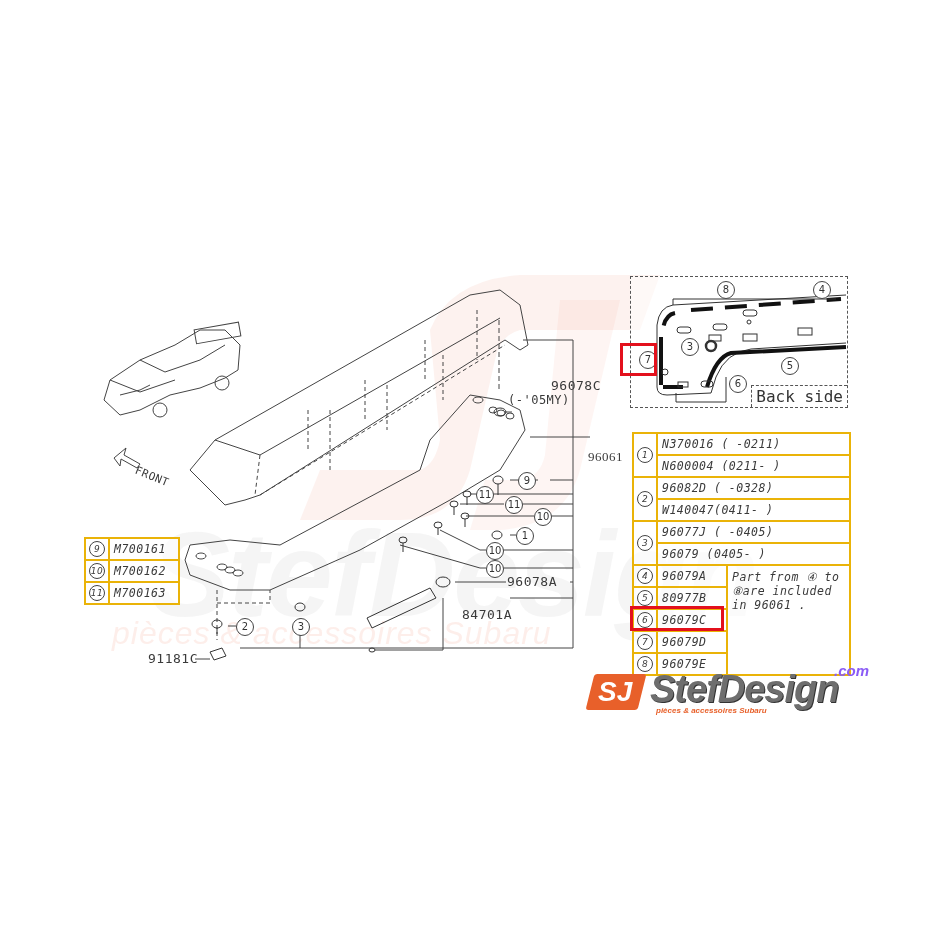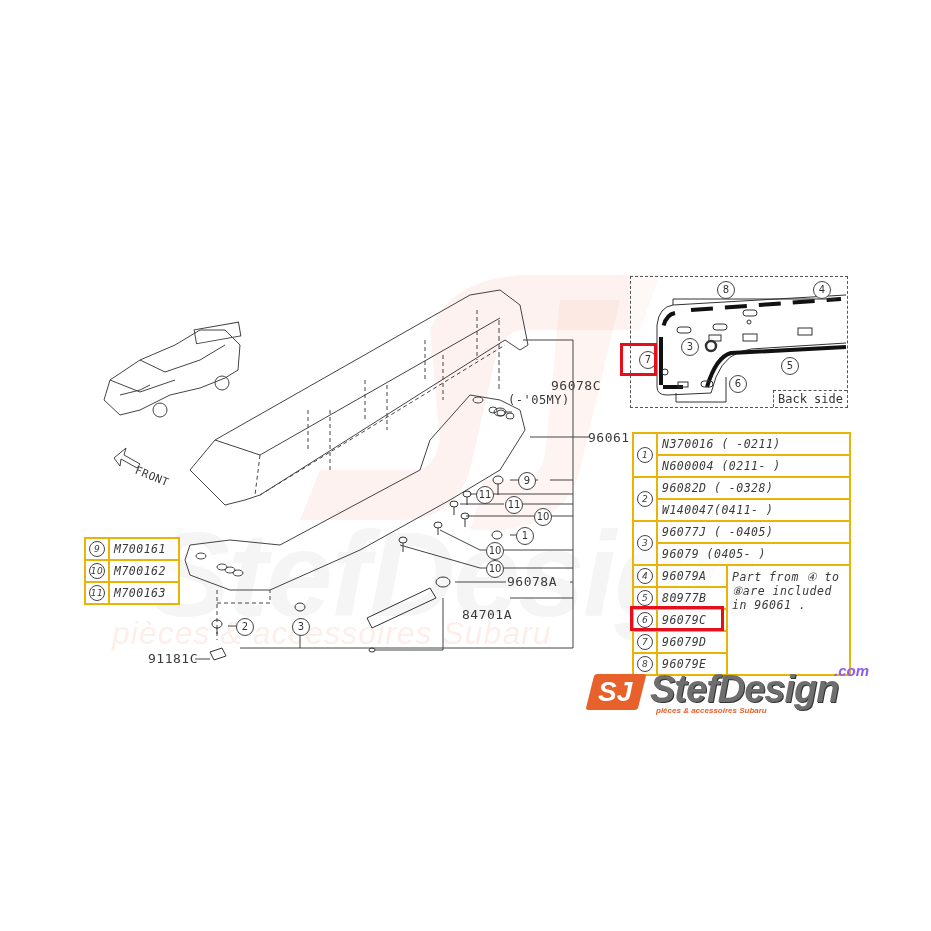--- a/index.html
+++ b/index.html
@@ -32,21 +32,21 @@
   .logo-box span { position:absolute; left:8px; top:2px; color:#fff; font-family:"Liberation Sans", sans-serif;
                    font-weight:bold; font-style:italic; font-size:28px; transform:skewX(14deg); }
   .logo-name { position:absolute; left:60px; top:0px; font-family:"Liberation Sans", sans-serif; font-weight:bold;
                font-style:italic; font-size:38px; color:#6e6e6e; letter-spacing:-1px;
                text-shadow:1px 1px 0 #333; }
   .logo-com { position:absolute; left:244px; top:-6px; font-family:"Liberation Sans", sans-serif; font-weight:bold;
               font-style:italic; font-size:15px; color:#8b5cf6; }
   .logo-tag { position:absolute; left:66px; top:38px; font-family:"Liberation Sans", sans-serif; font-style:italic;
               font-weight:bold; font-size:8px; color:#e8602a; }
   .backside { position:absolute; border:1px dashed #555; border-right:none; border-bottom:none;
-              font-size:12px; padding:1px 4px; color:#333; background:#fff; }
+              font-size:16px; padding:1px 4px; color:#333; background:#fff; }
 </style>
 </head>
 <body>
 
 <div class="watermark-big" style="left:150px; top:505px;">StefDesign</div>
 <div class="watermark-text" style="left:112px; top:615px;">pièces &amp; accessoires Subaru</div>
 
 <svg class="diagram" width="931" height="931">
   <path d="M430 330 Q450 280 520 275 L660 275 L640 330 L520 330 Q500 335 495 360 L470 470 Q455 520 400 520 L300 520 L320 470 L420 470 Q435 465 440 440 Z" fill="rgba(240,130,100,0.10)"></path>
   <path d="M560 300 L620 300 L580 470 Q565 525 500 530 L470 530 L485 480 L520 480 Q540 478 545 455 Z" fill="rgba(240,130,100,0.08)"></path>
@@ -140,21 +140,21 @@
     <ellipse cx="217" cy="624" rx="5" ry="4"></ellipse>
       <path d="M217 628 L217 634"></path>
     <path d="M210 652 L222 648 L226 656 L214 660 Z"></path>
     <path d="M367 618 L430 588 L436 598 L372 628 Z"></path>
     <ellipse cx="372" cy="650" rx="3" ry="2"></ellipse>
   </g>
 </svg>
 
 <div class="lbl" style="left:513px; top:379px;margin-left:38px;">96078C</div>
 <div class="lbl sub" style="left:508px; top:393px;">(-'05MY)</div>
-<div class="lbl" style="left:588px; top:431px;">96061</div>
+<div class="lbl" style="left:588px; top:450px;font-family:Liberation Serif, serif;">96061</div>
 <div class="lbl" style="left:507px; top:575px;">96078A</div>
 <div class="lbl" style="left:462px; top:608px;">84701A</div>
 <div class="lbl" style="left:148px; top:652px;text-align:right;">91181C</div>
 <div class="lbl" style="left:134px; top:470px; transform:rotate(22deg); font-size:11px;">FRONT</div>
 
 <div class="circ" style="left:518px; top:472px;">9</div>
 <div class="circ" style="left:476px; top:486px;">11</div>
 <div class="circ" style="left:505px; top:496px;">11</div>
 <div class="circ" style="left:534px; top:508px;">10</div>
 <div class="circ" style="left:516px; top:527px;">1</div>

